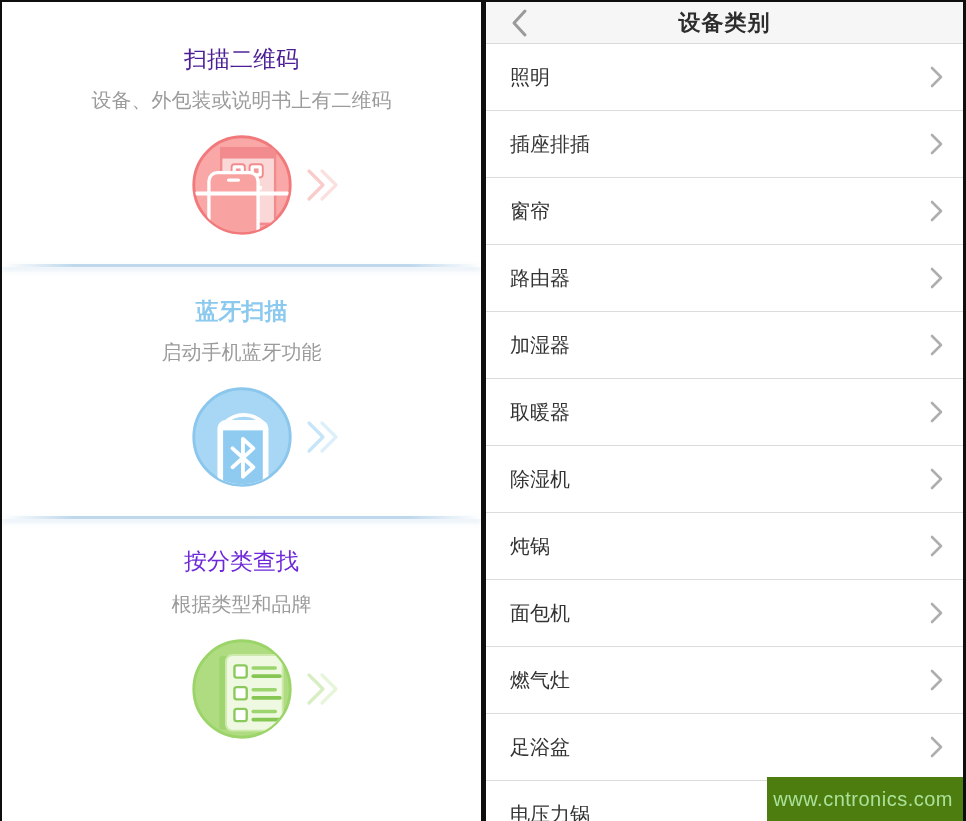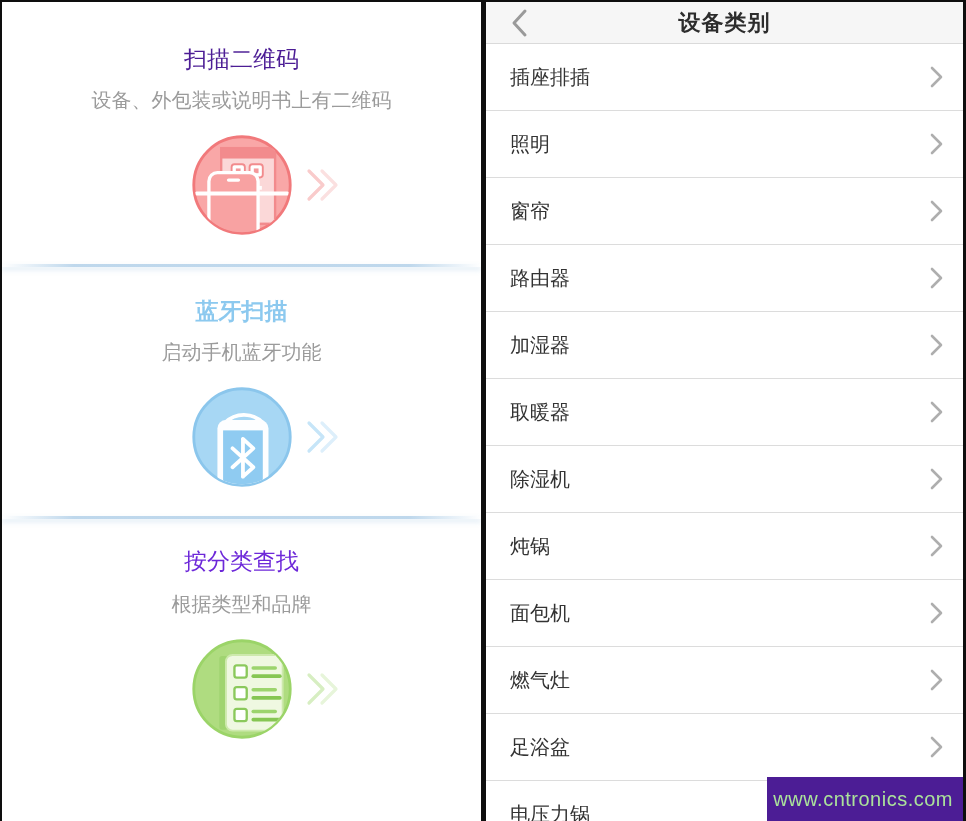--- a/index.html
+++ b/index.html
@@ -63,21 +63,21 @@
   .cat-list { list-style: none; margin: 0; padding: 0; }
   .cat-row {
     height: 67px; border-bottom: 1px solid #dcdcdc; background: #fff;
     display: flex; align-items: center; padding: 0 20px 0 24px; cursor: pointer;
   }
   .cat-label { flex: 1; font-size: 20px; color: #333333; text-align: left; }
   .row-chevron { flex-shrink: 0; display: flex; }
 
   .watermark-box {
     position: absolute; right: 0; bottom: 0; width: 196px; height: 44px;
-    background: #4c1d95; display: flex; align-items: center; justify-content: flex-end;
+    background: #4d7c0f; display: flex; align-items: center; justify-content: flex-end;
     padding-right: 10px;
   }
   .watermark-text { color: #abe29b; font-size: 20px; letter-spacing: 0.5px; }
 </style>
 </head>
 <body>
 
 <div class="screens">
 
   <section class="panel panel-left">
@@ -184,29 +184,29 @@
       <span class="back-btn">
         <svg width="18" height="30" viewBox="0 0 18 30">
           <polyline points="15,3 4,15 15,27" fill="none" stroke="#9a9a9a" stroke-width="3" stroke-linecap="round" stroke-linejoin="round"></polyline>
         </svg>
       </span>
       <h1 class="appbar-title">设备类别</h1>
     </header>
 
     <ul class="cat-list">
       <li class="cat-row">
+        <span class="cat-label">照明</span>
+        <span class="row-chevron">
+            <svg width="13" height="22" viewBox="0 0 13 22">
+              <polyline points="2,2 11,11 2,20" fill="none" stroke="#aeaeae" stroke-width="2.6" stroke-linecap="round" stroke-linejoin="round"></polyline>
+            </svg>
+          </span>
+      </li>
+      <li class="cat-row">
         <span class="cat-label">插座排插</span>
-        <span class="row-chevron">
-            <svg width="13" height="22" viewBox="0 0 13 22">
-              <polyline points="2,2 11,11 2,20" fill="none" stroke="#aeaeae" stroke-width="2.6" stroke-linecap="round" stroke-linejoin="round"></polyline>
-            </svg>
-          </span>
-      </li>
-      <li class="cat-row">
-        <span class="cat-label">照明</span>
         <span class="row-chevron">
             <svg width="13" height="22" viewBox="0 0 13 22">
               <polyline points="2,2 11,11 2,20" fill="none" stroke="#aeaeae" stroke-width="2.6" stroke-linecap="round" stroke-linejoin="round"></polyline>
             </svg>
           </span>
       </li>
       <li class="cat-row">
         <span class="cat-label">窗帘</span>
         <span class="row-chevron">
             <svg width="13" height="22" viewBox="0 0 13 22">

